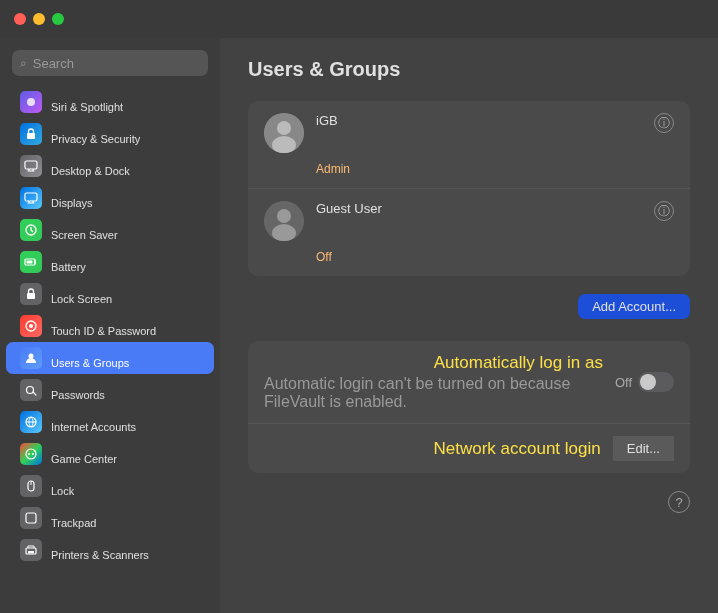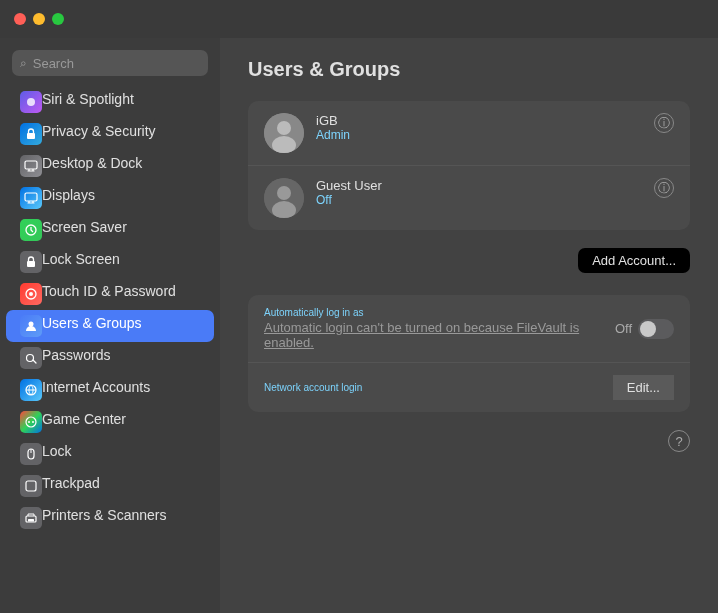--- a/index.html
+++ b/index.html
@@ -68,27 +68,28 @@
       font-size: 12px;
       flex-shrink: 0;
     }
     .search-input-text {
       color: #999;
       font-size: 13px;
     }
 
     .sidebar-item {
       display: flex;
-      align-items: flex-start;
+      align-items: flex-end;
+      gap: 9px;
       padding: 5px 14px;
       cursor: pointer;
       border-radius: 7px;
       margin: 0 6px;
       color: #e0e0e0;
-      font-size: 14px;
+      font-size: 11px;
     }
     .sidebar-item.active {
       background: #4a7bf7;
       color: #fff;
     }
 
     .sidebar-icon {
       width: 22px;
       height: 22px;
       border-radius: 5px;
@@ -171,21 +172,22 @@
     .user-info {
       flex: 1;
     }
     .user-name {
       font-size: 13px;
       font-weight: 500;
       color: #e0e0e0;
     }
     .user-role {
       font-size: 12px;
-      color: #7dd3fc;
+      color: #fdba74;
+      margin-top: 34px;
     }
 
     .info-icon {
       width: 20px;
       height: 20px;
       border-radius: 50%;
       border: 1.5px solid #888;
       display: flex;
       align-items: center;
       justify-content: center;
@@ -195,21 +197,21 @@
       flex-shrink: 0;
     }
 
     .add-account-row {
       display: flex;
       justify-content: flex-end;
       margin-bottom: 22px;
     }
 
     .add-account-btn {
-      background: #000000;
+      background: #1d4ed8;
       border: none;
       border-radius: 7px;
       color: #e0e0e0;
       font-size: 13px;
       padding: 5px 14px;
       cursor: pointer;
     }
 
     .settings-section {
       background: #4a4a4a;
@@ -226,28 +228,28 @@
       position: relative;
     }
     .settings-row:not(:last-child) {
       border-bottom: 1px solid #555;
     }
 
     .settings-label {
       flex: 1;
     }
     .settings-label-title {
-      font-size: 10px;
-      color: #7dd3fc;
+      font-size: 17px;
+      color: #fde047;
+      text-align: right;
     }
     .settings-label-subtitle {
-      font-size: 13px;
+      font-size: 16px;
       color: #999;
       margin-top: 2px;
-      text-decoration: underline;
     }
 
     .settings-control {
       display: flex;
       align-items: center;
       gap: 6px;
     }
     .settings-value {
       font-size: 13px;
       color: #aaa;
@@ -371,20 +373,30 @@
     <div class="sidebar-item">
       <div class="sidebar-icon icon-screensaver">
         <svg width="14" height="14" viewBox="0 0 14 14">
             <circle cx="7" cy="7" r="5" fill="none" stroke="white" stroke-width="1.3"></circle>
             <path d="M7 4v3l2 2" stroke="white" stroke-width="1.3" fill="none"></path>
           </svg>
       </div>
       <span>Screen Saver</span>
     </div>
 
+    <div class="sidebar-item">
+      <div class="sidebar-icon icon-battery">
+        <svg width="14" height="14" viewBox="0 0 14 14">
+            <rect x="1" y="4" width="10" height="6" rx="1" fill="none" stroke="white" stroke-width="1.2"></rect>
+            <path d="M11 5.5v3" stroke="white" stroke-width="1.5" stroke-linecap="round"></path>
+            <rect x="2.5" y="5.5" width="6" height="3" rx="0.5" fill="white"></rect>
+          </svg>
+      </div>
+      <span>Battery</span>
+    </div>
 
     <div class="sidebar-item">
       <div class="sidebar-icon icon-lockscreen">
         <svg width="14" height="14" viewBox="0 0 14 14">
             <rect x="3" y="6" width="8" height="6" rx="1" fill="white"></rect>
             <path d="M4.5 6V4.5a2.5 2.5 0 015 0V6" stroke="white" stroke-width="1.3" fill="none"></path>
           </svg>
       </div>
       <span>Lock Screen</span>
     </div>

